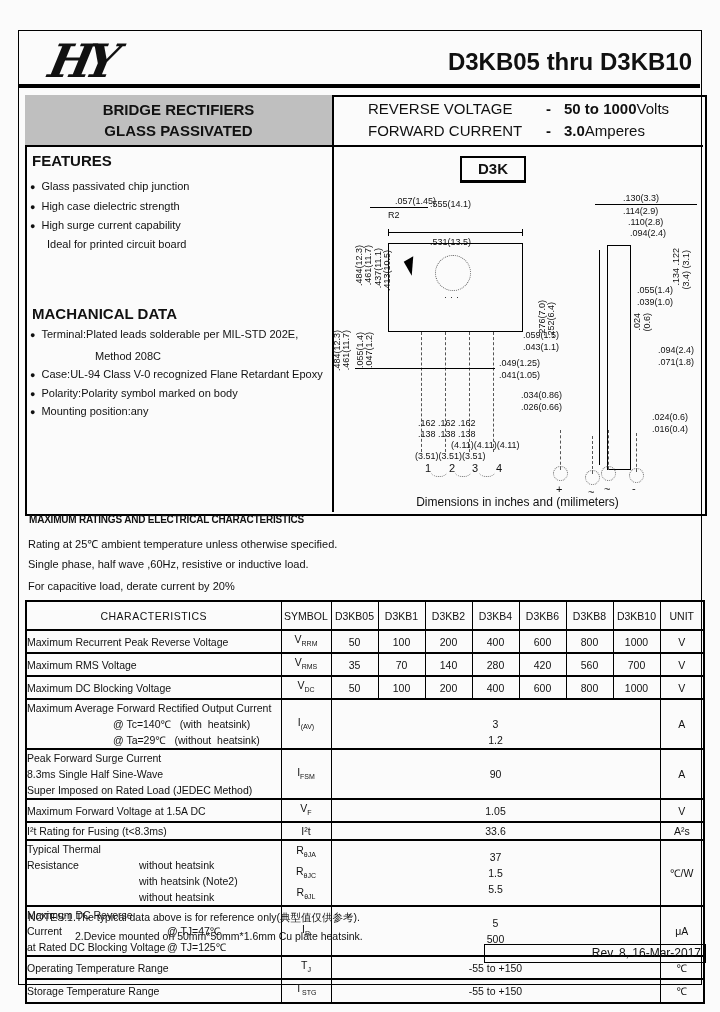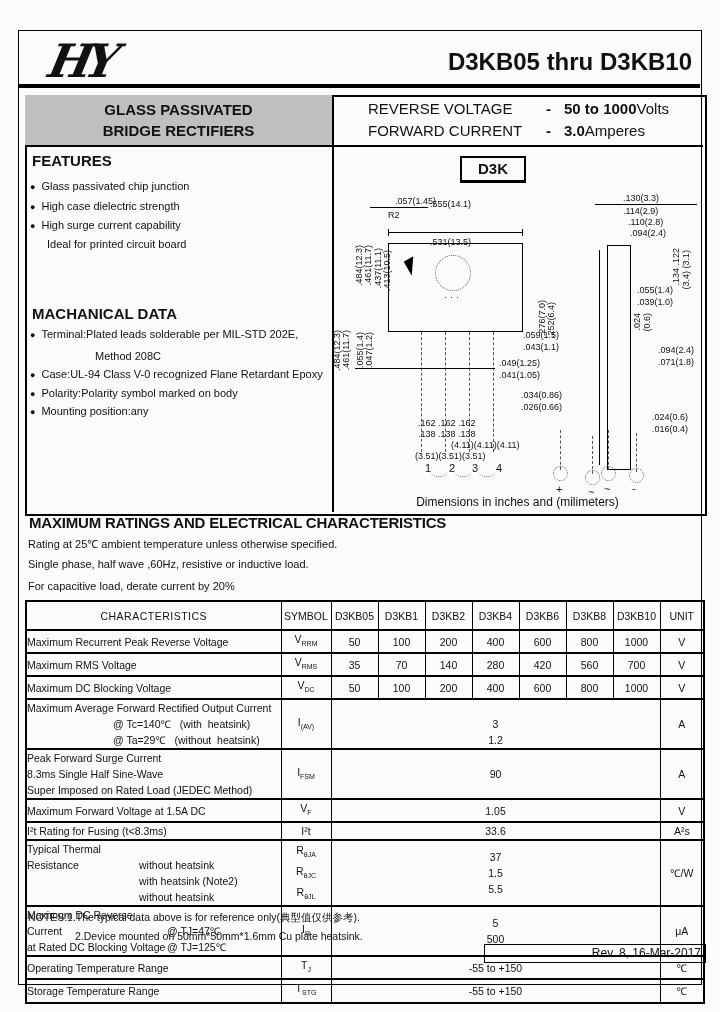--- a/index.html
+++ b/index.html
@@ -25,21 +25,21 @@
   .dim{position:absolute;white-space:nowrap;line-height:10px;font-size:9px;}
   .rot{position:absolute;writing-mode:vertical-rl;transform:rotate(180deg);white-space:nowrap;font-size:9px;line-height:9px;}
   .hl{position:absolute;background:#000;height:1px;}
   .vl{position:absolute;background:#000;width:1px;}
   .rect{position:absolute;border:1.5px solid #000;}
   .dash-v{position:absolute;width:0;border-left:1px dashed #555;}
   .dotc{position:absolute;border:1px dotted #666;border-radius:50%;}
   .arc{position:absolute;border-bottom:1px dotted #666;border-radius:50%;height:8px;}
   .tri{position:absolute;width:0;height:0;border-top:16px solid #000;border-right:11px solid transparent;transform:rotate(-30deg);}
   .caption{position:absolute;left:0;top:349px;width:369px;text-align:center;font-size:12px;}
-  .rathead{position:absolute;left:29px;top:514px;font-size:15px;font-weight:bold;letter-spacing:-0.2px;}
+  .rathead{position:absolute;left:29px;top:514px;font-size:10px;font-weight:bold;letter-spacing:-0.2px;}
   .ratline{position:absolute;left:28px;font-size:11px;}
   table.specs{position:absolute;left:25px;top:600px;width:678px;border-collapse:collapse;table-layout:fixed;}
   table.specs td,table.specs th{border:1px solid #000;border-top-width:2px;border-bottom-width:2px;font-weight:normal;font-size:10.5px;padding:0;line-height:16px;}
   table.specs{border:2px solid #000;}
   th.chars{font-size:14px;letter-spacing:0.5px;}
   td.lab{text-align:left;padding:0 0 0 4px;}
   td.c{text-align:center;}
   sub{font-size:7px;}
   .ind{padding-left:86px;}
   .lmain{display:inline-block;}
@@ -57,22 +57,22 @@
 
   <div class="frame"></div>
 
   <div class="logo">HY</div>
   <div class="doc-title">D3KB05  thru D3KB10</div>
   <div class="hdr-rule"></div>
 
   <div class="mainbox"></div>
   <div class="vdiv" style="left:332px;top:95px;height:417px;"></div>
   <div class="prodcell">
+    <span>BRIDGE RECTIFIERS</span>
     <span>GLASS PASSIVATED</span>
-    <span>BRIDGE RECTIFIERS</span>
   </div>
   <div class="speccell">
     <div class="specline">
       <span class="lbl">REVERSE VOLTAGE</span>
       <span class="dash">-</span>
       <b>50 to 1000</b>
       <span>Volts</span>
     </div>
     <div class="specline">
       <span class="lbl">FORWARD CURRENT</span>

